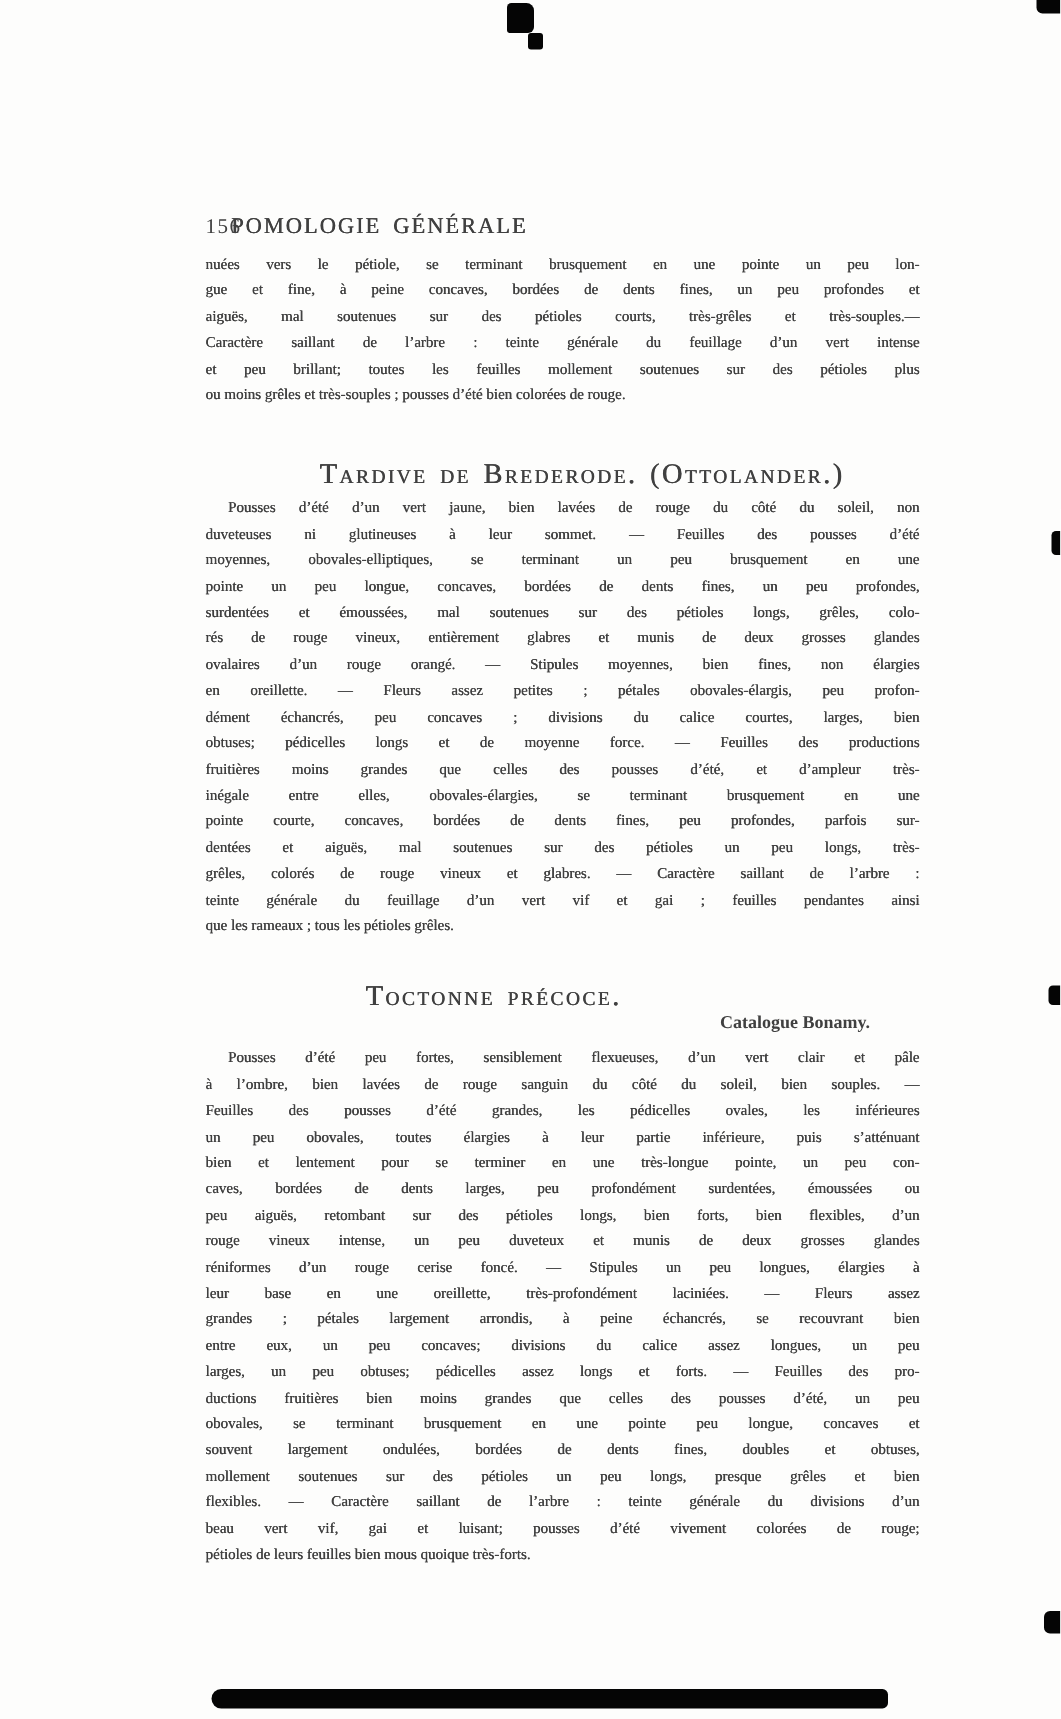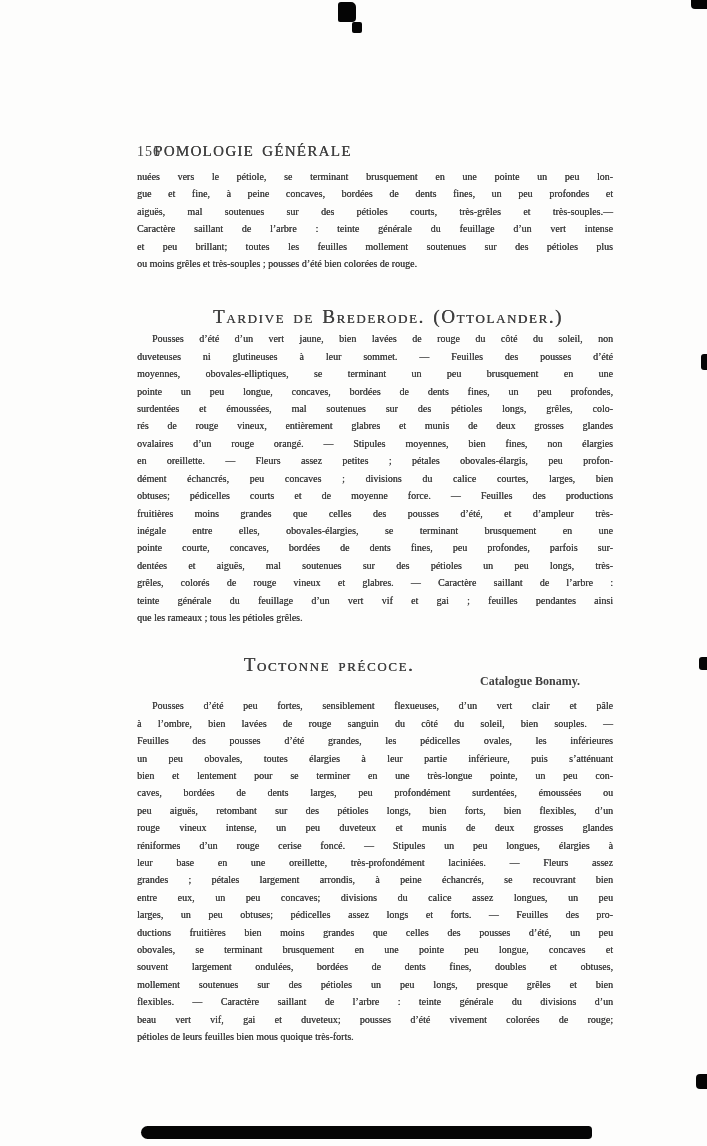--- a/index.html
+++ b/index.html
@@ -104,21 +104,21 @@
     <div class="para indented p2">
         <div class="line">Pousses d’été d’un vert jaune, bien lavées de rouge du côté du soleil, non</div>
         <div class="line">duveteuses ni glutineuses à leur sommet. — Feuilles des pousses d’été</div>
         <div class="line">moyennes, obovales-elliptiques, se terminant un peu brusquement en une</div>
         <div class="line">pointe un peu longue, concaves, bordées de dents fines, un peu profondes,</div>
         <div class="line">surdentées et émoussées, mal soutenues sur des pétioles longs, grêles, colo-</div>
         <div class="line">rés de rouge vineux, entièrement glabres et munis de deux grosses glandes</div>
         <div class="line">ovalaires d’un rouge orangé. — Stipules moyennes, bien fines, non élargies</div>
         <div class="line">en oreillette. — Fleurs assez petites ; pétales obovales-élargis, peu profon-</div>
         <div class="line">dément échancrés, peu concaves ; divisions du calice courtes, larges, bien</div>
-        <div class="line">obtuses; pédicelles courts et de moyenne force. — Feuilles des productions</div>
+        <div class="line">obtuses; pédicelles longs et de moyenne force. — Feuilles des productions</div>
         <div class="line">fruitières moins grandes que celles des pousses d’été, et d’ampleur très-</div>
         <div class="line">inégale entre elles, obovales-élargies, se terminant brusquement en une</div>
         <div class="line">pointe courte, concaves, bordées de dents fines, peu profondes, parfois sur-</div>
         <div class="line">dentées et aiguës, mal soutenues sur des pétioles un peu longs, très-</div>
         <div class="line">grêles, colorés de rouge vineux et glabres. — Caractère saillant de l’arbre :</div>
         <div class="line">teinte générale du feuillage d’un vert vif et gai ; feuilles pendantes ainsi</div>
         <div class="line">que les rameaux ; tous les pétioles grêles.</div>
       </div>
 
     <h2 class="section-heading h2gap">Toctonne précoce.</h2>
@@ -137,21 +137,21 @@
         <div class="line">réniformes d’un rouge cerise foncé. — Stipules un peu longues, élargies à</div>
         <div class="line">leur base en une oreillette, très-profondément laciniées. — Fleurs assez</div>
         <div class="line">grandes ; pétales largement arrondis, à peine échancrés, se recouvrant bien</div>
         <div class="line">entre eux, un peu concaves; divisions du calice assez longues, un peu</div>
         <div class="line">larges, un peu obtuses; pédicelles assez longs et forts. — Feuilles des pro-</div>
         <div class="line">ductions fruitières bien moins grandes que celles des pousses d’été, un peu</div>
         <div class="line">obovales, se terminant brusquement en une pointe peu longue, concaves et</div>
         <div class="line">souvent largement ondulées, bordées de dents fines, doubles et obtuses,</div>
         <div class="line">mollement soutenues sur des pétioles un peu longs, presque grêles et bien</div>
         <div class="line">flexibles. — Caractère saillant de l’arbre : teinte générale du divisions d’un</div>
-        <div class="line">beau vert vif, gai et duveteux; pousses d’été vivement colorées de rouge;</div>
+        <div class="line">beau vert vif, gai et luisant; pousses d’été vivement colorées de rouge;</div>
         <div class="line">pétioles de leurs feuilles bien mous quoique très-forts.</div>
       </div>
 
   </div>
 
   <div class="artifact a-top1"></div>
   <div class="artifact a-top2"></div>
   <div class="artifact a-r1"></div>
   <div class="artifact a-r2"></div>
   <div class="artifact a-r3"></div>

